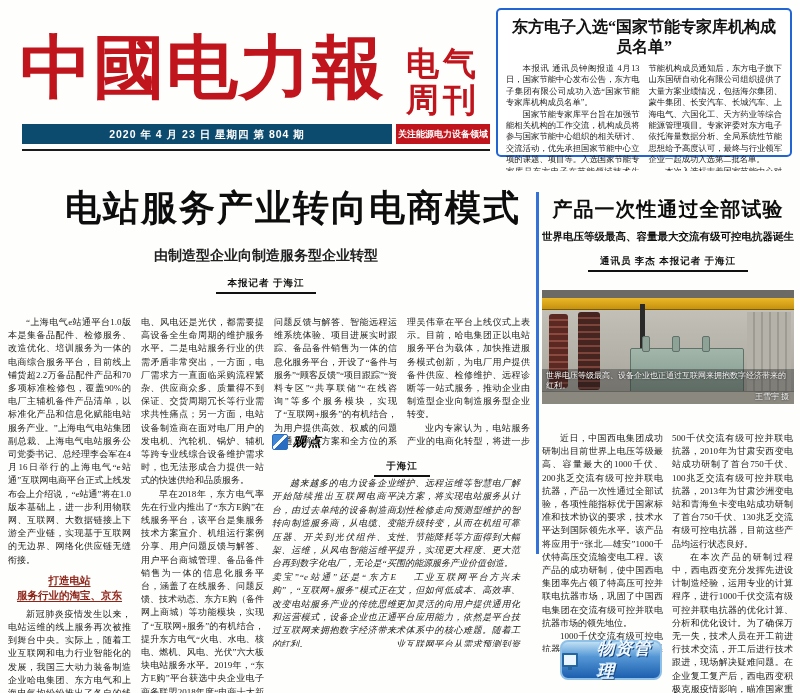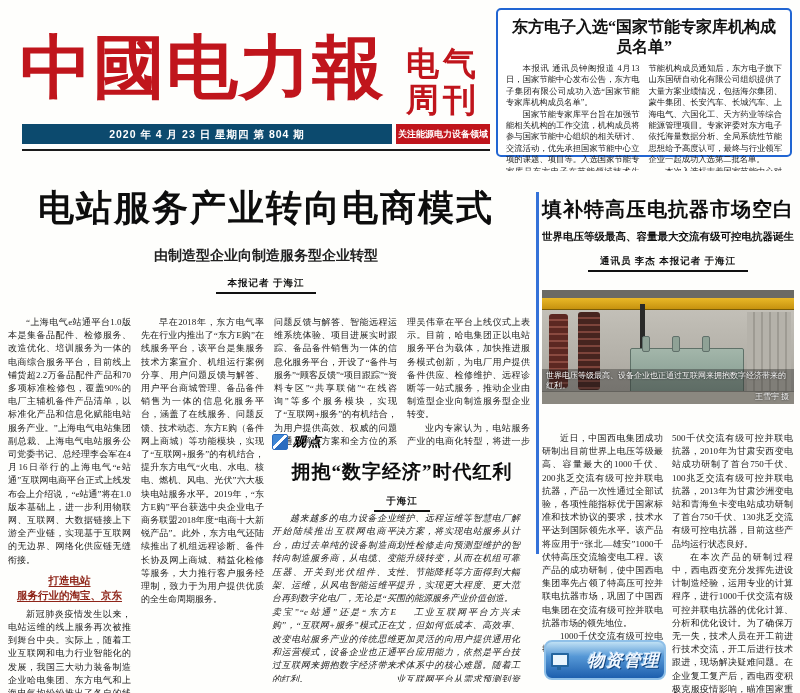--- a/index.html
+++ b/index.html
@@ -54,21 +54,21 @@
   .subhead {
     color:#8e2418; font-family:"Liberation Sans",sans-serif; font-weight:bold;
     font-size:10.5px; line-height:15px; text-align:center; margin:6px 0 5px;
     text-decoration:underline; text-underline-offset:2px;
   }
 
   
   .main-headline {
     position:absolute; left:0; top:184px; width:532px; text-align:center;
     font-family:"Liberation Sans",sans-serif; font-weight:900; font-size:36px;
-    letter-spacing:2px; color:#0d0d0d; white-space:nowrap;
+    letter-spacing:2px; color:#0d0d0d; white-space:nowrap;padding-left:27px;
   }
   .main-subtitle {
     position:absolute; left:0; top:247px; width:532px; text-align:center;
     font-family:"Liberation Sans",sans-serif; font-weight:bold; font-size:14px; color:#222;
   }
   .byline-wrap { position:absolute; text-align:center; }
   .byline {
     display:inline-block; font-weight:bold; font-size:9.5px; color:#111;
     border-bottom:2px solid #111; padding:0 12px 2px; letter-spacing:1px;
   }
@@ -121,21 +121,21 @@
   .photo .panel { position:absolute; right:3px; top:22px; width:44px; height:82px;
                   background:repeating-linear-gradient(90deg,#b5b2aa 0 6px,#9e9b93 6px 8px); }
   .photo .floor { position:absolute; left:0; bottom:0; width:100%; height:13px; background:#8b8880; }
   .photo .cap-strip { position:absolute; left:0; right:0; bottom:12px; padding:2px 4px;
                       background:rgba(30,30,30,.35); color:#fff; font-size:8px; line-height:9.5px;
                       text-shadow:0 0 2px #000; }
   .photo .credit { position:absolute; right:5px; bottom:2px; color:#fff; font-size:8px; text-shadow:0 0 2px #000; }
 
   
   .banner {
-    position:absolute; left:544px; top:640px; width:122px; height:40px; box-sizing:border-box;
+    position:absolute; left:560px; top:640px; width:102px; height:40px; box-sizing:border-box;
     border-radius:8px; border:2px solid #8fc0e8;
     background:linear-gradient(180deg,#bfe0f4 0%,#5698d6 40%,#1d5fae 100%);
     display:flex; align-items:center; justify-content:center; gap:19px;
   }
   .banner-icon { width:14px; height:10px; background:#eaf5fd; border:2px solid #24659f; border-radius:1px; position:relative; }
   .banner-icon:after { content:""; position:absolute; left:4px; bottom:-5px; width:4px; height:3px; background:#24659f; }
   .banner-text {
     font-family:"Liberation Sans",sans-serif; font-weight:bold; font-style:italic;
     font-size:17px; color:#f2f8ff; letter-spacing:1px;
     text-shadow:1px 1px 0 #16477f, -1px -1px 0 #9ecdf2;
@@ -180,57 +180,57 @@
     <p>“上海电气e站通平台1.0版本是集备品配件、检修服务、改造优化、培训服务为一体的电商综合服务平台，目前线上铺货超2.2万备品配件产品和70多项标准检修包，覆盖90%的电厂主辅机备件产品清单，以标准化产品和信息化赋能电站服务产业。”上海电气电站集团副总裁、上海电气电站服务公司党委书记、总经理李会军在4月16日举行的上海电气“e站通”互联网电商平台正式上线发布会上介绍说，“e站通”将在1.0版本基础上，进一步利用物联网、互联网、大数据链接上下游全产业链，实现基于互联网的无边界、网络化供应链无缝衔接。</p>
     <div class="subhead">
       <div>打造电站</div>
       <div>服务行业的淘宝、京东</div>
     </div>
     <p>新冠肺炎疫情发生以来，电站运维的线上服务再次被推到舞台中央。实际上，随着工业互联网和电力行业智能化的发展，我国三大动力装备制造企业哈电集团、东方电气和上海电气均纷纷推出了各自的线上服务平台，加快推进企业从制造业向制造服务业转型升级。这种服务模式在行业内被称为电站服务行业的“淘宝”“京东”，电站设备领域的“4s店”。</p>
 
   </div>
 
   <div class="col" style="left:141px;top:296px;width:123px;height:392px;">
+    <p class="cont">电、风电还是光伏，都需要提高设备全生命周期的维护服务水平。二是电站服务行业的供需矛盾非常突出，一方面，电厂需求方一直面临采购流程繁杂、供应商众多、质量得不到保证、交货周期冗长等行业需求共性痛点；另一方面，电站设备制造商在面对电厂用户的发电机、汽轮机、锅炉、辅机等跨专业线综合设备维护需求时，也无法形成合力提供一站式的快速供给和品质服务。</p>
     <p>早在2018年，东方电气率先在行业内推出了“东方E购”在线服务平台，该平台是集服务技术方案宣介、机组运行案例分享、用户问题反馈与解答、用户平台商城管理、备品备件销售为一体的信息化服务平台，涵盖了在线服务、问题反馈、技术动态、东方E购（备件网上商城）等功能模块，实现了“互联网+服务”的有机结合，提升东方电气“火电、水电、核电、燃机、风电、光伏”六大板块电站服务水平。2019年，“东方E购”平台获选中央企业电子商务联盟2018年度“电商十大新锐产品”。此外，东方电气还陆续推出了机组远程诊断、备件长协及网上商城、精益化检修等服务，大力推行客户服务经理制，致力于为用户提供优质的全生命周期服务。</p>
 
   </div>
 
   <div class="col" style="left:274px;top:296px;width:123px;height:132px;">
     <p class="cont">问题反馈与解答、智能远程运维系统体验、项目进展实时跟踪、备品备件销售为一体的信息化服务平台，开设了“备件与服务”“顾客反馈”“项目跟踪”“资料专区”“共享联储”“在线咨询”等多个服务模块，实现了“互联网+服务”的有机结合，为用户提供高效、权威的问题沟通及解决方案和全方位的系统服务。</p>
 
   </div>
 
   <div class="col" style="left:407px;top:296px;width:123px;height:132px;">
     <p class="cont">理吴伟章在平台上线仪式上表示。目前，哈电集团正以电站服务平台为载体，加快推进服务模式创新，为电厂用户提供备件供应、检修维护、远程诊断等一站式服务，推动企业由制造型企业向制造服务型企业转变。</p>
     <p>业内专家认为，电站服务产业的电商化转型，将进一步激发电力设备市场活力，助力企业尽享数字经济时代红利。</p>
   </div>
 
   <div class="opinion">
     <div class="opinion-label-row">
       <span class="opinion-icon"></span>
       <span class="opinion-label">观点</span>
     </div>
-    <div class="opinion-headline">拥抱“数字经济”时代红利</div>
     <div class="opinion-byline-wrap">
       <span class="byline">于海江</span>
     </div>
     <div class="opinion-cols">
       <div class="opinion-col">
         <p>越来越多的电力设备企业开始陆续推出互联网电商平台，由过去单纯的设备制造商转向制造服务商，从电缆、变压器、开关到光伏组件、支架、运维，从风电智能运维平台再到数字化电厂，无论是“买卖宝”“e站通”还是“东方E购”，“互联网+服务”模式正在改变电站服务产业的传统思维和运营模式，设备企业也正通过互联网来拥抱数字经济带来的红利。</p>
 
       </div>
       <div class="opinion-col">
         <p class="cont">维护、远程运维等智慧电厂解决方案，将实现电站服务从计划性检修走向预测型维护的智能升级转变，从而在机组可靠性、节能降耗等方面得到大幅提升，实现更大程度、更大范围的能源服务产业价值创造。</p>
         <p>工业互联网平台方兴未艾，但如何低成本、高效率、更加灵活的向用户提供通用化平台应用能力，依然是平台技术体系中的核心难题。随着工业互联网平台从需求预测到资源调度、从产品设计到产品服务、从生产优化到运营管理的各类应用场景中的逐渐深入，各类应用将实现联动互通，工业系统全要素、全流程、全生命周期系统性协同优化将成为现实，电力设备企业将尽享工业互联网和数字经济带来的新机遇，同时，也将更加智能和互联。</p>
       </div>
     </div>
   </div>
 
   <div class="blue-rule-v"></div>
-  <div class="reactor-headline">填补特高压电抗器市场空白</div>
+  <div class="reactor-headline">产品一次性通过全部试验</div>
   <div class="reactor-subtitle">世界电压等级最高、容量最大交流有级可控电抗器诞生</div>
   <div class="byline-wrap" style="left:542px;top:250px;width:252px;">
     <span class="byline">通讯员 李杰  本报记者 于海江</span>
   </div>
 
   <div class="photo">
     <div class="ceiling"></div>
     <div class="crane"></div>
     <div class="tower1"></div>
     <div class="tower2"></div>

